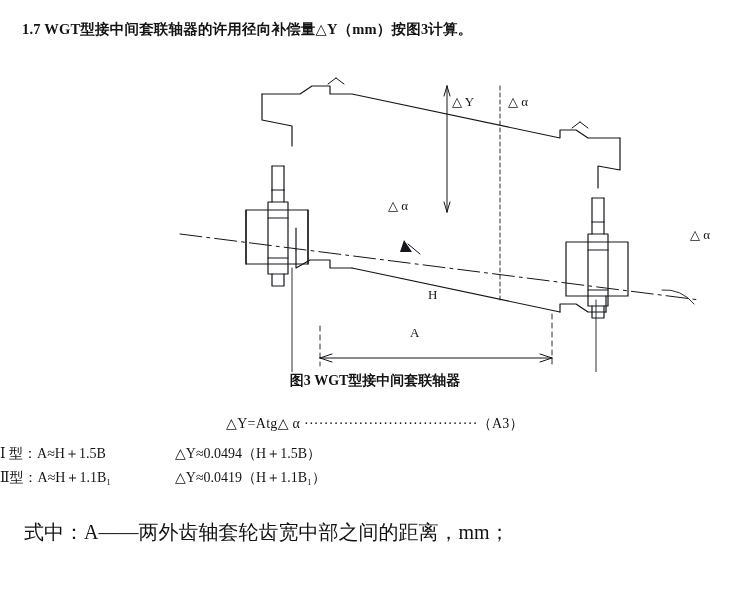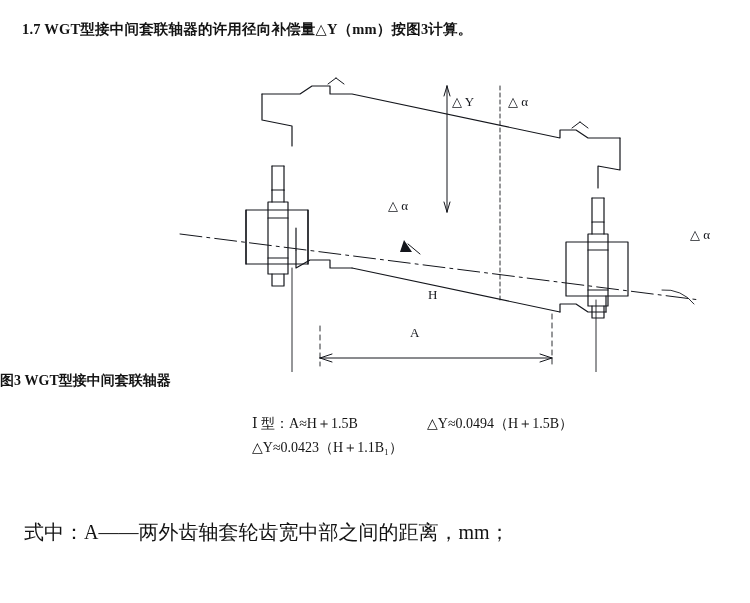--- a/index.html
+++ b/index.html
@@ -34,38 +34,38 @@
     left: 0;
     top: 62px;
     width: 750px;
     height: 310px;
   }
   .figure-caption {
     position: absolute;
     left: 0;
     top: 372px;
     width: 750px;
-    text-align: left;
+    text-align: center;
     font-size: 14px;
     font-weight: bold;
   }
   .formula-block {
     position: absolute;
     left: 0;
     top: 415px;
     width: 750px;
   }
   .formula-main {
     text-align: center;
     font-size: 14px;
     letter-spacing: 0.3px;
     white-space: nowrap;
   }
   .formula-rows {
-    padding-left: 252px;
+    margin-top: 12px;
     font-size: 14px;
   }
   .formula-row {
     display: flex;
     align-items: baseline;
     margin-bottom: 6px;
     white-space: nowrap;
   }
   .formula-row .left {
     width: 175px;
@@ -178,27 +178,29 @@
         <text x="690" y="177">△ α</text>
         <text x="428" y="237">H</text>
         <text x="410" y="275">A</text>
       </g>
     </svg>
   </div>
 
   <div class="figure-caption">图3  WGT型接中间套联轴器</div>
 
   <div class="formula-block">
+    <div class="formula-main">△Y=Atg△ α ···································（A3）</div>
     <div class="formula-rows">
       <div class="formula-row">
         <span class="left">Ⅰ 型：A≈H＋1.5B</span>
         <span class="right">△Y≈0.0494（H＋1.5B）</span>
       </div>
       <div class="formula-row">
-        <span class="right">△Y≈0.0423（H＋1.1B₁）</span>
+        <span class="left">Ⅱ型：A≈H＋1.1B₁</span>
+        <span class="right">△Y≈0.0419（H＋1.1B₁）</span>
       </div>
     </div>
   </div>
 
   <div class="notes">
     <div class="note-line">式中：A——两外齿轴套轮齿宽中部之间的距离，mm；</div>
   </div>
 
 </div>
 

